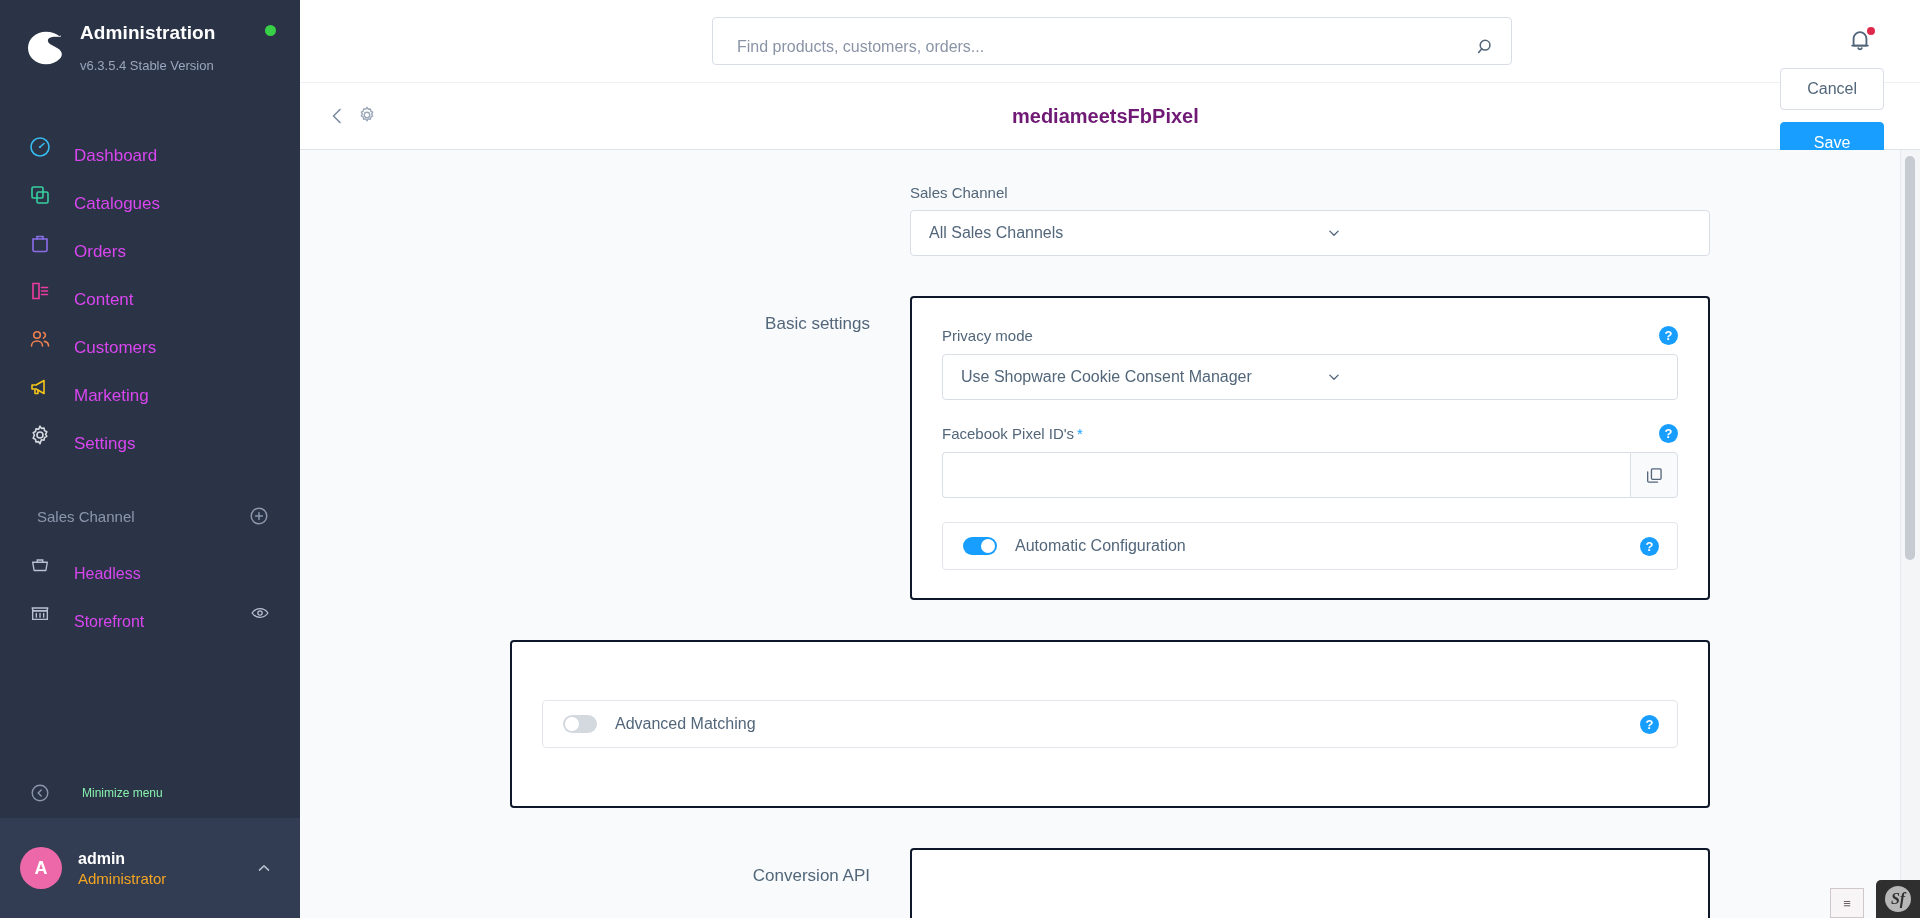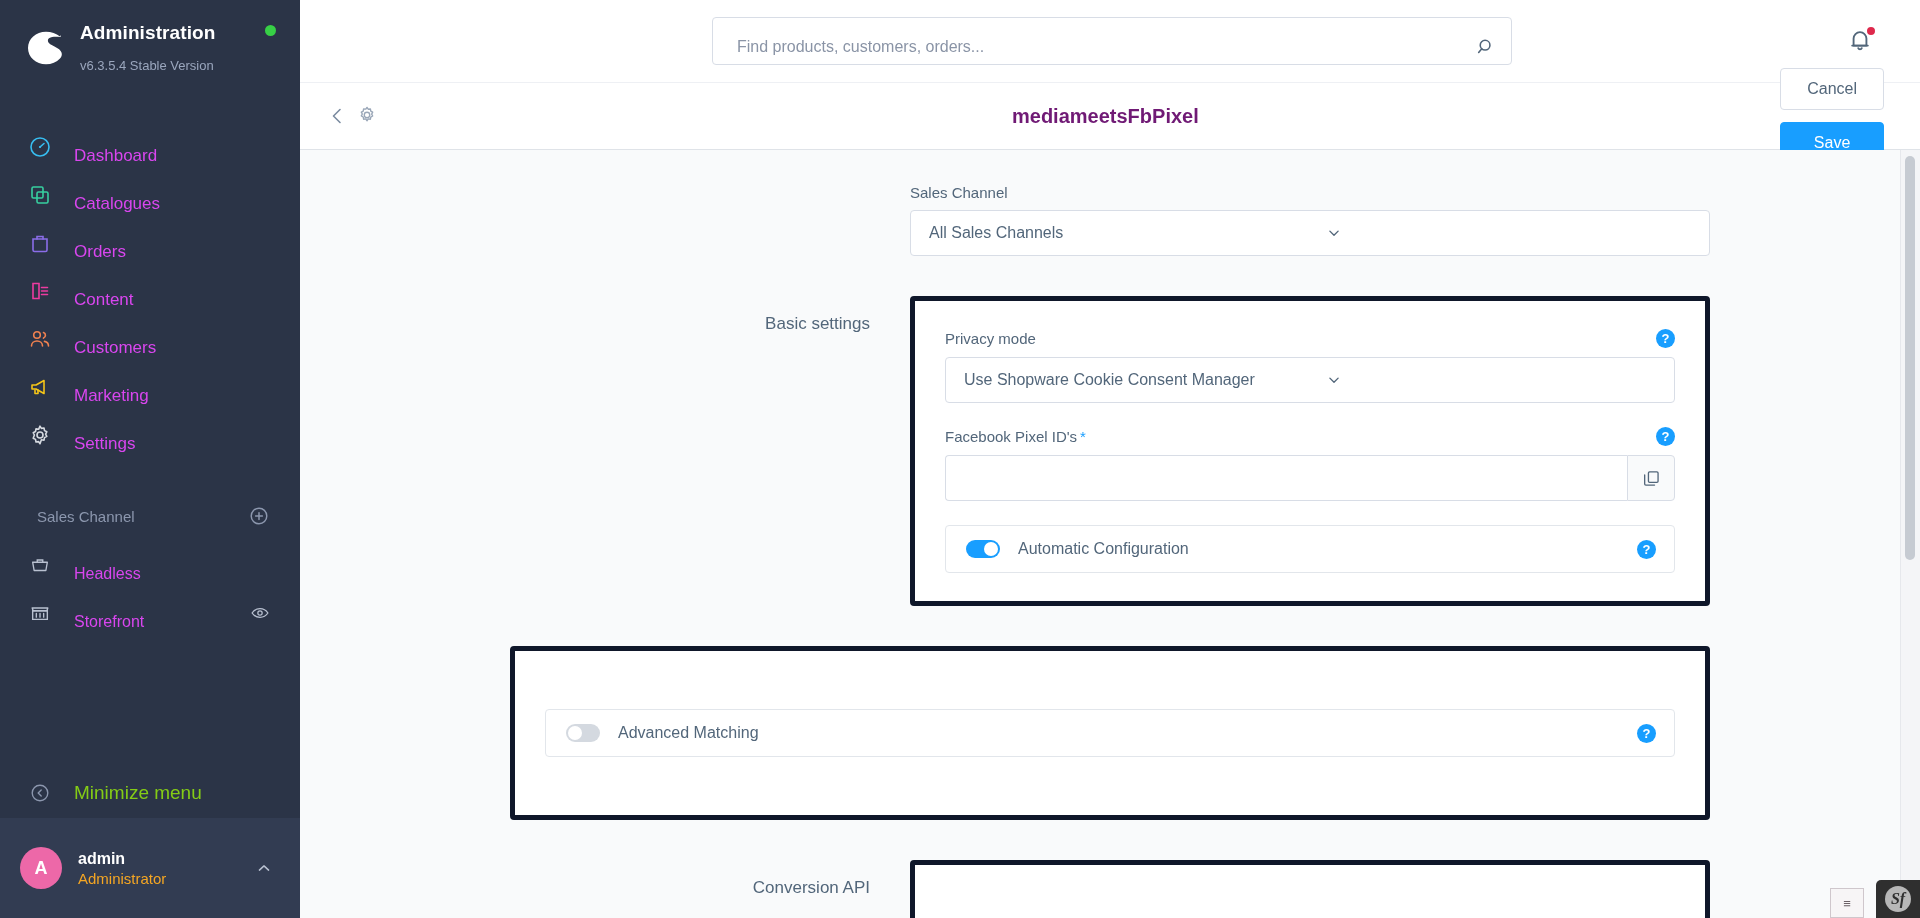--- a/index.html
+++ b/index.html
@@ -55,21 +55,21 @@
 
   .nav-sub { margin-top: 10px; }
   .nav-sub .nav-label { font-size: 16px; }
   .nav-trailing { position: absolute; right: 30px; top: 50%; transform: translateY(-50%); width: 20px; height: 20px; }
 
   .minimize {
     position: absolute; left: 0; right: 0; bottom: 100px;
     display: flex; align-items: center; gap: 21px;
     padding-left: 27px; height: 50px; cursor: pointer;
   }
-  .minimize-label { color: #84cc16; font-size: 19px; }
+  .minimize-label { color: #86efac; font-size: 12px; margin-left: 8px; }
 
   .user-bar {
     position: absolute; left: 0; right: 0; bottom: 0;
     height: 100px;
     background: #323c52;
     display: flex; align-items: center;
     padding: 0 26px 0 20px; gap: 16px;
     cursor: pointer;
   }
   .avatar {
@@ -180,21 +180,21 @@
     display: flex; align-items: center;
     padding: 0 16px 0 18px;
     font-size: 16px; color: #52667a;
     cursor: pointer;
     gap: 28px;
   }
   .select span { flex: 1; }
   .chev { width: 18px; height: 18px; flex: 0 0 18px; }
 
   .card {
-    background: #fff; border: 5px solid #0f172a; border-radius: 4px;
+    background: #fff; border: 2px solid #0f172a; border-radius: 4px;
     padding: 28px 30px;
   }
 
   .help {
     width: 19px; height: 19px; border-radius: 50%;
     background: #189eff; color: #fff;
     font-size: 13px; font-weight: bold;
     display: flex; align-items: center; justify-content: center;
     cursor: pointer; flex: 0 0 19px;
   }

